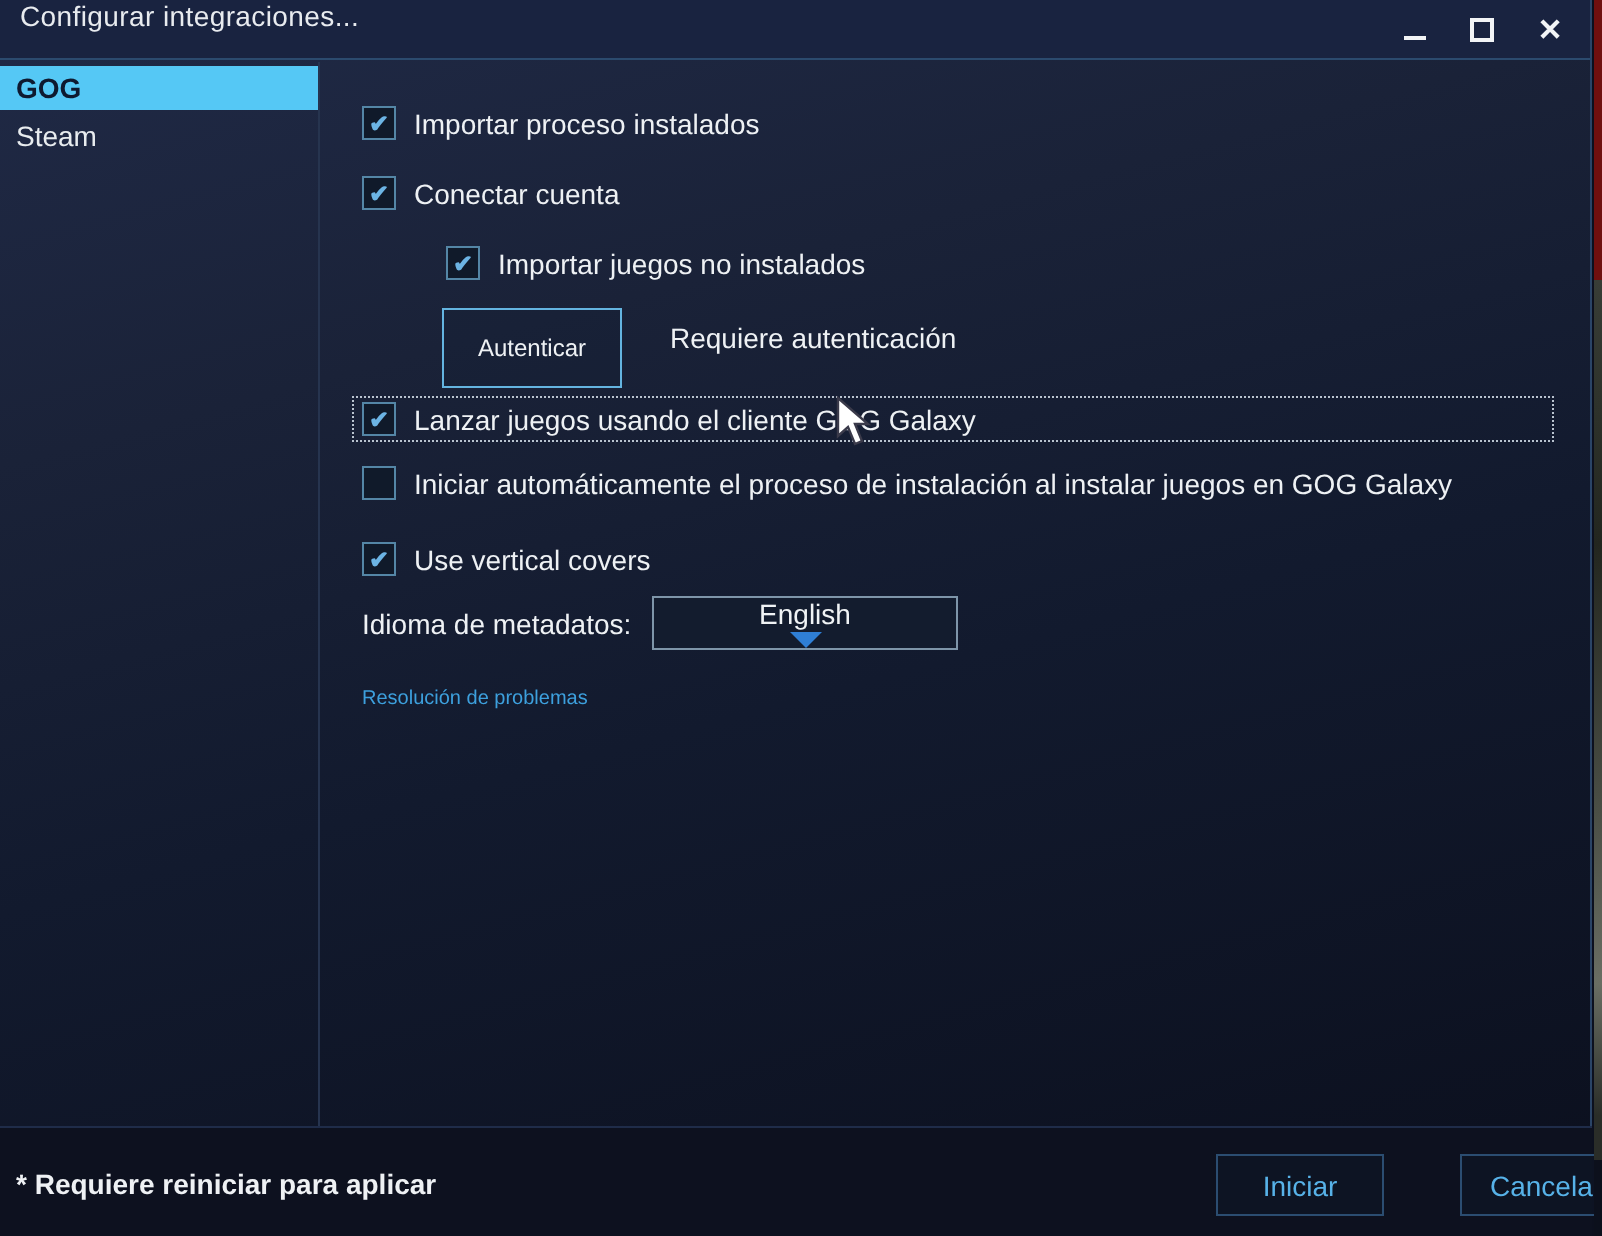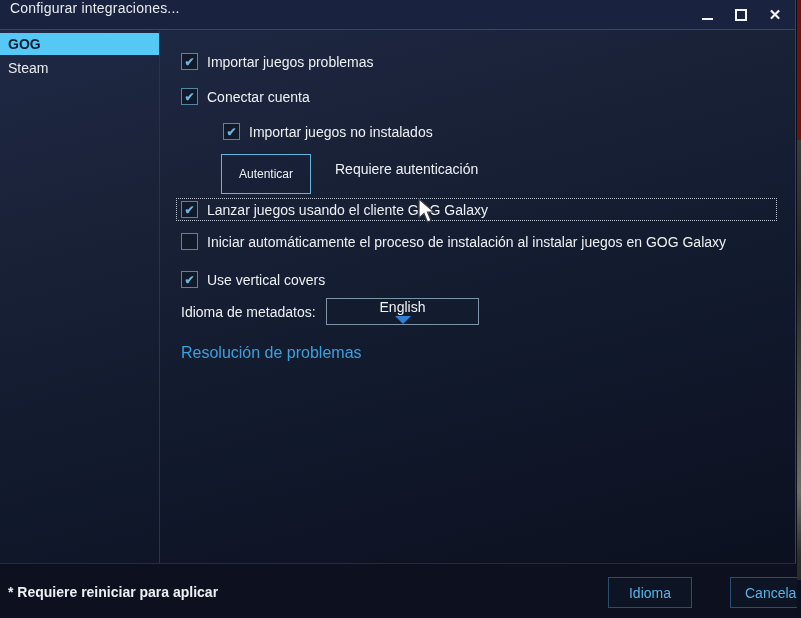--- a/index.html
+++ b/index.html
@@ -53,21 +53,21 @@
   }
   .auth-note { position: absolute; left: 174px; top: 123px; height: 30px; display: flex; align-items: center; font-size: 14px; color: #eef1f4; }
   .meta-label { font-size: 14px; color: #eef1f4; }
   .dropdown {
     position: absolute; left: 165px; top: 267px; width: 153px; height: 27px;
     border: 1px solid #7e95a9; background: #131c2e; display: flex; align-items: center;
     padding: 0 4px; cursor: pointer; flex-direction: column;
   }
   .dropdown-value { font-size: 14px; color: #f0f3f5; flex: 1; }
   .dd-arrow { width: 0; height: 0; border-left: 8px solid transparent; border-right: 8px solid transparent; border-top: 8px solid #2f7fd6; }
-  .link { position: absolute; left: 20px; top: 313px; font-size: 16px; color: #3da0dd; cursor: pointer; }
+  .link { position: absolute; left: 20px; top: 313px; font-size: 10px; color: #3da0dd; cursor: pointer; }
   
   .footer {
     position: absolute; left: 0; top: 563px; width: 796px; height: 55px;
     border-top: 1px solid #1f2c49; background: #0d111f;
   }
   .footer-note { position: absolute; left: 8px; top: 20px; font-size: 14px; font-weight: bold; color: #eef1f4; }
   .btn {
     position: absolute; top: 13px; height: 31px; background: rgba(16,24,42,0.4);
     border: 1px solid #2b4d71; color: #57b2e8; font-size: 14px;
     font-family: "Liberation Sans", sans-serif; cursor: pointer;
@@ -112,21 +112,21 @@
         <span>Steam</span>
       </div>
     </div>
 
     <div class="content">
 
       <div class="row" style="left:20px; top:22px;">
         <span class="cb">
             <span class="tick">✔</span>
           </span>
-        <span class="cb-label">Importar juegos problemas</span>
+        <span class="cb-label">Importar proceso instalados</span>
       </div>
 
       <div class="row" style="left:20px; top:57px;">
         <span class="cb">
             <span class="tick">✔</span>
           </span>
         <span class="cb-label">Conectar cuenta</span>
       </div>
 
       <div class="row" style="left:62px; top:92px;">
@@ -168,21 +168,21 @@
 
       <a class="link">Resolución de problemas</a>
 
       <svg class="cursor" width="22" height="26" viewBox="0 0 22 26">
         <polygon points="2,1 2,20 7,15.5 10.5,24 14,22.5 10.5,14 17,14" fill="#ffffff" stroke="#3a3a4a" stroke-width="1.2"></polygon>
       </svg>
     </div>
 
     <div class="footer">
       <span class="footer-note">* Requiere reiniciar para aplicar</span>
-      <button class="btn btn-save">Idioma</button>
+      <button class="btn btn-save">Iniciar</button>
       <button class="btn btn-cancel">Cancelar</button>
     </div>
   </div>
 
   <div class="right-strip">
     <div class="strip-red"></div>
     <div class="strip-gray"></div>
     <div class="strip-dark"></div>
   </div>
 </div>

